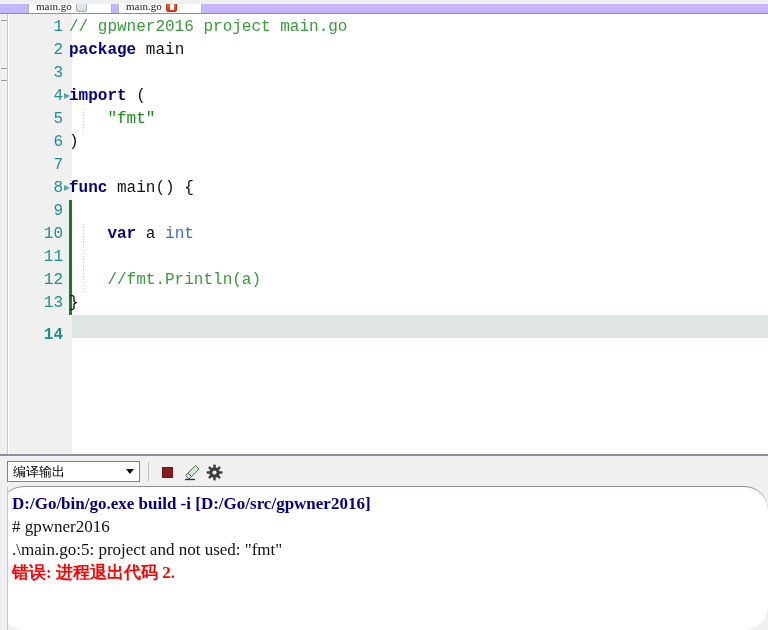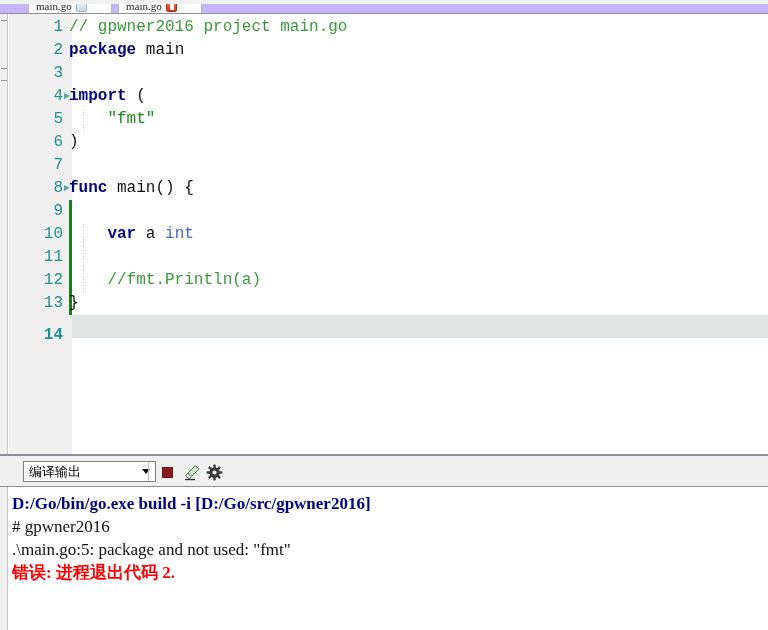--- a/index.html
+++ b/index.html
@@ -178,21 +178,20 @@
     background: #f0f0f0;
   }
   .combo {
     position: absolute;
     left: 7px; top: 3px;
     width: 133px; height: 21px;
     background: #ffffff;
     border: 1px solid #808080;
     display: flex;
     align-items: center;
-    margin-left: 16px;
   }
   .combo-label {
     flex: 1;
     padding-left: 5px;
     font-family: "DejaVu Sans", sans-serif;
     font-size: 13px;
     color: #000000;
     line-height: 1;
   }
   .combo-arrow {
@@ -230,20 +229,21 @@
   .ico-eraser { position: absolute; left: 1px; top: 2px; }
   .ico-gear   { position: absolute; left: 2px; top: 2px; }
 
   
   .out-panel {
     position: absolute;
     left: 0; top: 486px;
     width: 768px; height: 144px;
     background: #ffffff;
     border-top: 1px solid #8a8f98;
+    border-radius: 24px;
   }
   .out-edge {
     position: absolute; left: 0; top: 0;
     width: 8px; height: 100%;
     background: #f0f0f0;
     border-right: 1px solid #c8c8c8;
   }
   .out-lines {
     position: absolute;
     left: 12px; top: 5px; right: 4px;
@@ -391,18 +391,18 @@
         </svg>
       </span>
     </div>
   </div>
 
   <div class="out-panel">
     <div class="out-edge"></div>
     <div class="out-lines" id="outlines">
         <div class="oline cmd">D:/Go/bin/go.exe build -i [D:/Go/src/gpwner2016]</div>
         <div class="oline"># gpwner2016</div>
-        <div class="oline">.\main.go:5: package and not used: "fmt"</div>
+        <div class="oline">.\main.go:5: project and not used: "fmt"</div>
         <div class="oline err">错误: 进程退出代码 2.</div>
       </div>
   </div>
 
 </div>
 
 </body></html>

